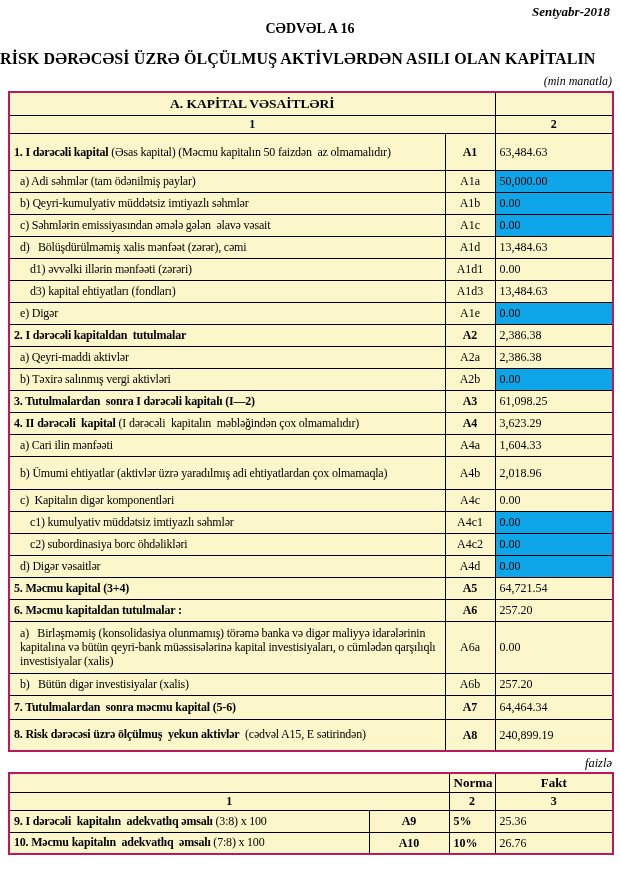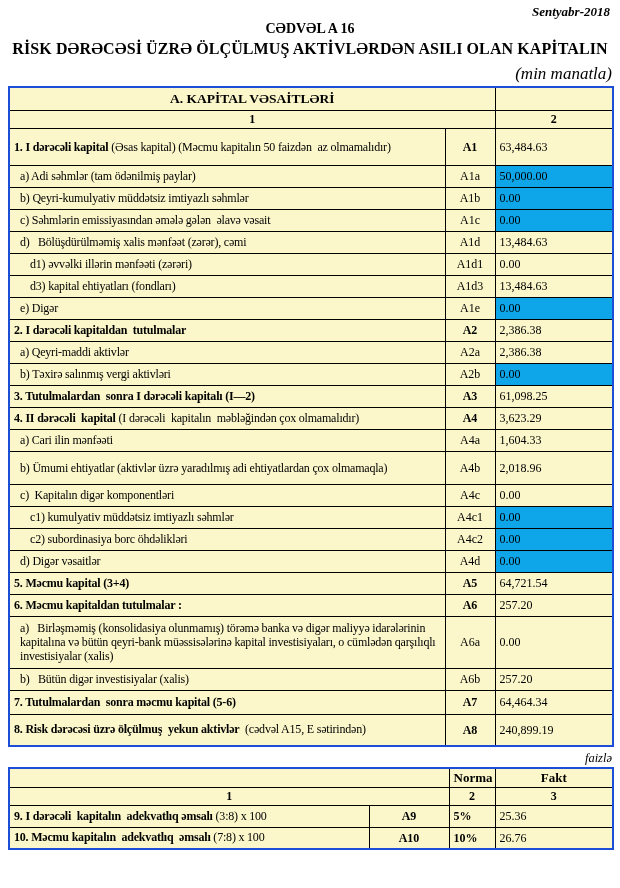--- a/index.html
+++ b/index.html
@@ -8,36 +8,36 @@
     font-family:"Liberation Serif", serif; overflow:hidden;
   }
   .page { width:620px; height:888px; position:relative; }
 
   .date-label {
     text-align:right; font-weight:bold; font-style:italic;
     font-size:13px; padding:4px 10px 0 0;
   }
   .table-number { text-align:center; font-weight:bold; font-size:14px; margin-top:1px; }
   .page-title {
-    text-align:center; font-weight:bold; font-size:16px; line-height:1.28;
-    margin-top:2px; letter-spacing:0.1px;
+    font-weight:bold; font-size:16px; line-height:1.28;
+    margin-top:12px; letter-spacing:0.1px;
   }
   .unit-note {
-    text-align:right; font-style:italic; font-size:17px;
+    text-align:right; font-style:italic; font-size:12px;
     margin:5px 8px 2px 0;
   }
   .percent-note {
     text-align:right; font-style:italic; font-size:12.5px;
     margin:4px 8px 1px 0;
   }
 
   table {
     border-collapse:collapse; table-layout:fixed;
     margin-left:8px; width:604px;
-    border:2px solid #1d4ed8;
+    border:2px solid #be185d;
   }
   td {
     border:1px solid #000;
     background:var(--beige, #FBF7CA);
     font-size:12px; padding:1px 4px;
     vertical-align:middle; overflow:hidden;
   }
   tr.sec-row td { text-align:center; font-weight:bold; font-size:13.5px; height:20px; }
   tr.num-row td { text-align:center; font-weight:bold; font-size:12px; height:15px; }
   td.lbl { white-space:pre-wrap; letter-spacing:-0.2px; line-height:1.15; }

